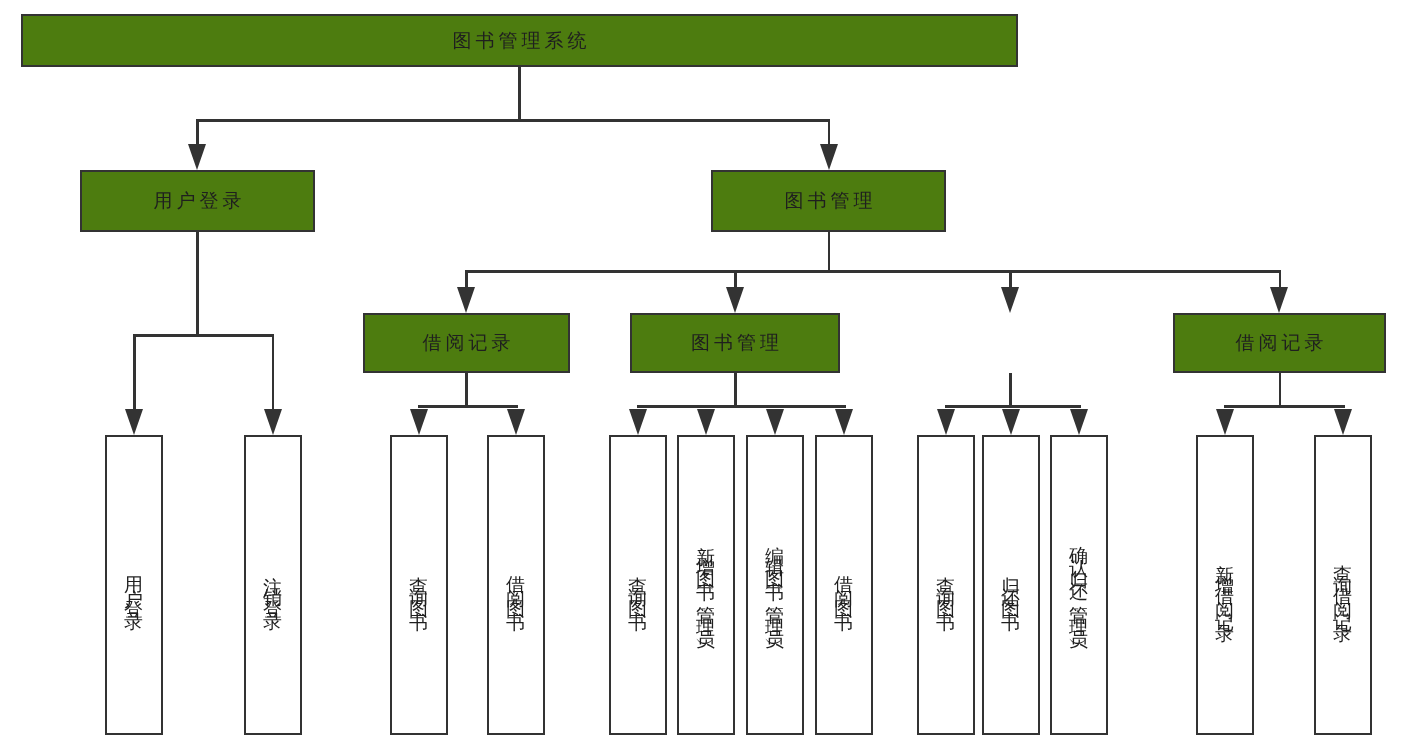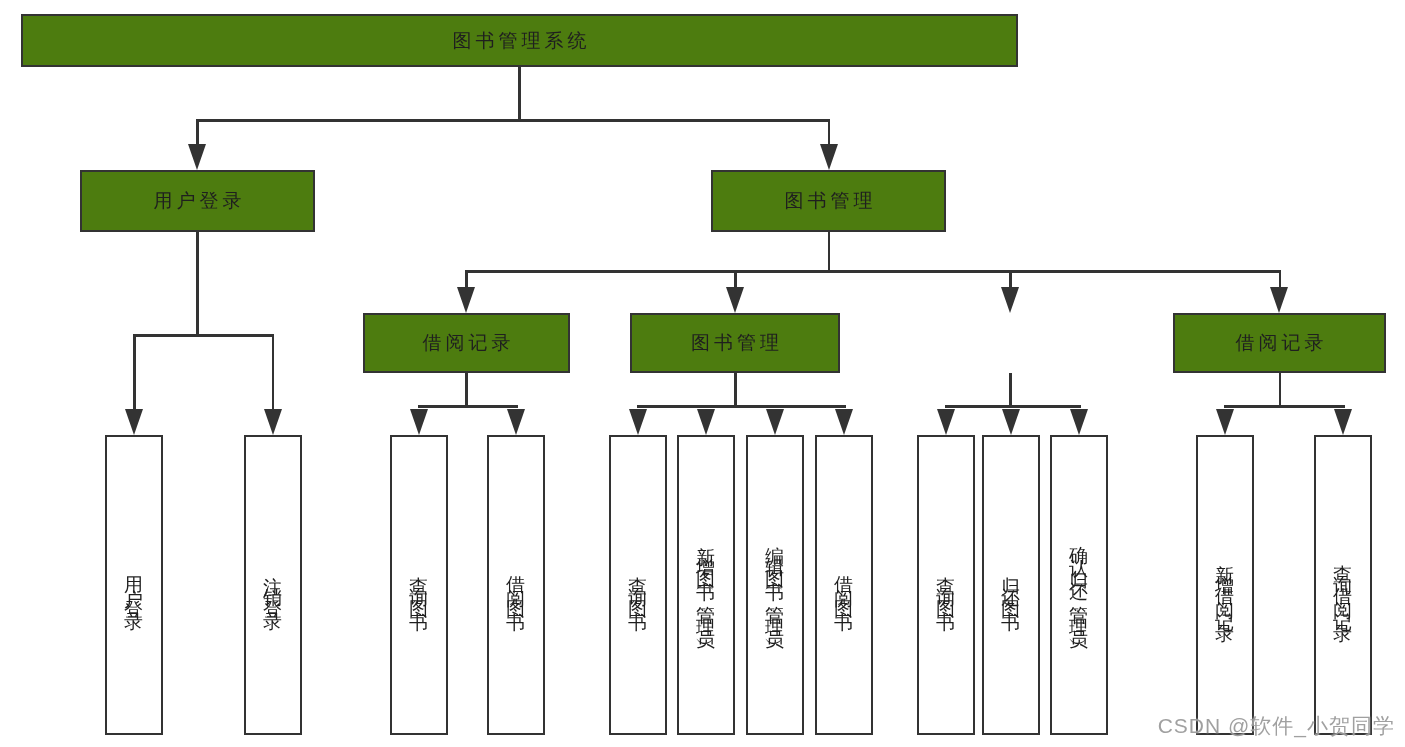--- a/index.html
+++ b/index.html
@@ -137,14 +137,13 @@
     <span>确认归还（管理员）</span>
     </div>
 
   <div class="vbox" style="left:1196px;">
     <span>新增借阅记录</span>
     </div>
   <div class="vbox" style="left:1314px;">
     <span>查询借阅记录</span>
     </div>
 
-  <div class="watermark">CSDN @软件_小贺同学</div>
 </div>
 
 </body></html>

